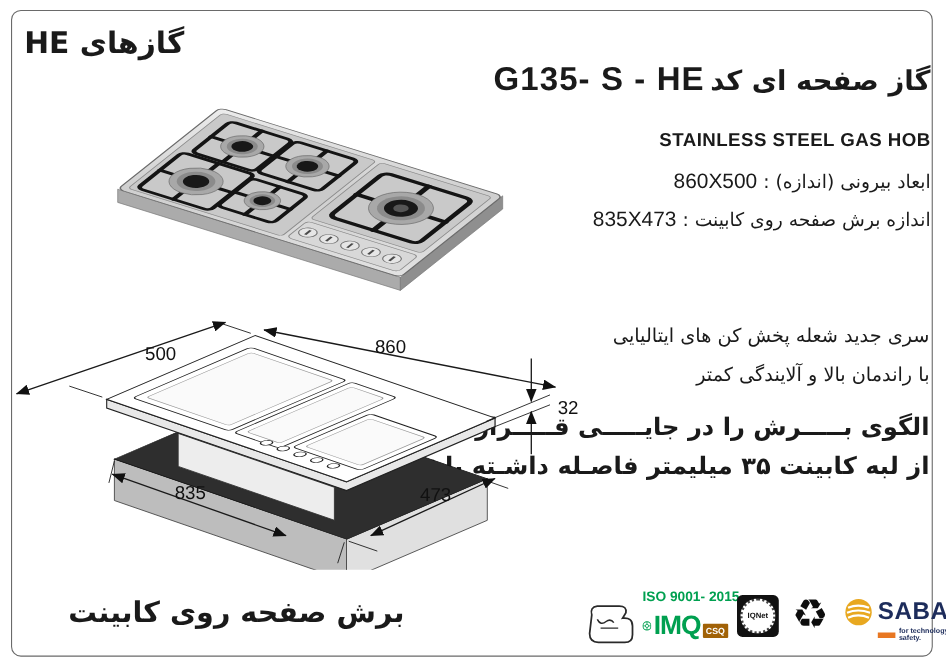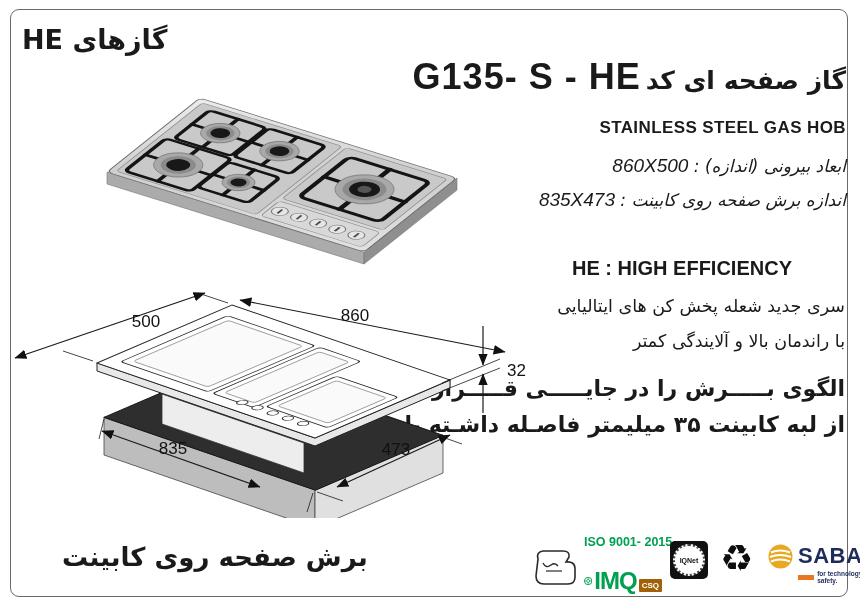--- a/index.html
+++ b/index.html
@@ -2,39 +2,39 @@
 <html><head>
 <meta charset="utf-8">
 <style>
   html,body{margin:0;padding:0;}
   body{width:860px;height:606px;background:#ffffff;font-family:"DejaVu Sans",sans-serif;position:relative;overflow:hidden;color:#1a1a1a;}
   .sheet{position:absolute;inset:0;background:#fff;}
   .frame{position:absolute;left:10px;top:9px;width:836px;height:586px;border:1.5px solid #6a6a6a;border-radius:9px;}
   .cat-title{position:absolute;left:22px;top:24px;font-size:27px;font-weight:bold;direction:rtl;}
   .model-line{position:absolute;right:14px;top:56px;direction:rtl;text-align:right;white-space:nowrap;}
   .model-fa{font-size:25px;font-weight:bold;text-align:right;}
-  .model-code{font-size:36px;font-weight:bold;letter-spacing:1px;font-family:"Liberation Sans",sans-serif;}
+  .model-code{font-size:30px;font-weight:bold;letter-spacing:1px;font-family:"Liberation Sans",sans-serif;}
   .subtitle{position:absolute;right:14px;top:118px;font-size:17px;font-weight:bold;letter-spacing:.4px;font-family:"Liberation Sans",sans-serif;}
   .specs{position:absolute;right:14px;top:149px;direction:rtl;text-align:right;}
-  .spec-line{height:34px;line-height:34px;font-size:17px;white-space:nowrap;font-style:italic;}
+  .spec-line{height:34px;line-height:34px;font-size:17px;white-space:nowrap;}
   .spec-val{font-size:19px;font-family:"Liberation Sans",sans-serif;}
   .spec-en{font-size:18px;font-family:"Liberation Sans",sans-serif;}
   .he-heading{position:absolute;left:517px;top:257px;width:330px;text-align:center;font-size:20px;font-weight:bold;font-family:"Liberation Sans",sans-serif;}
   .eff{position:absolute;right:15px;top:289px;direction:rtl;text-align:right;}
   .eff div{height:35px;line-height:35px;font-size:17.5px;}
   .note{position:absolute;right:15px;top:371px;width:332px;direction:rtl;text-align:right;font-weight:bold;}
   .note div{height:36px;line-height:36px;font-size:22px;white-space:nowrap;}
   .footer-caption{position:absolute;left:62px;top:542px;font-size:26px;font-weight:bold;direction:rtl;}
   .drawing{position:absolute;}
   
   .logos{position:absolute;left:534px;top:533px;height:60px;}
   .logo-iran{position:absolute;left:0px;top:14px;}
   .logo-imq{position:absolute;left:50px;top:2px;width:78px;text-align:center;}
   .iso-label{color:#00a050;font-weight:bold;font-size:12.5px;white-space:nowrap;font-family:"Liberation Sans",sans-serif;}
-  .imq-row{display:flex;align-items:center;justify-content:space-between;gap:2px;margin-top:18px;}
+  .imq-row{display:flex;align-items:center;justify-content:space-between;gap:2px;margin-top:6px;}
   .imq-label{color:#00a050;font-weight:bold;font-size:24px;letter-spacing:-1px;font-family:"Liberation Sans",sans-serif;}
   .csq-badge{background:#a16207;color:#fff;font-size:8px;font-weight:bold;padding:2px 3px;border-radius:1px;align-self:flex-end;margin-bottom:3px;font-family:"Liberation Sans",sans-serif;}
   .logo-iqnet{position:absolute;left:136px;top:8px;width:38px;height:38px;background:#111;border-radius:5px;display:flex;align-items:center;justify-content:center;}
   .iqnet-circle{width:28px;height:28px;background:#fff;border-radius:50%;border:2px dotted #444;display:flex;align-items:center;justify-content:center;font-size:7px;font-weight:bold;color:#111;font-family:"Liberation Sans",sans-serif;}
   .logo-recycle{position:absolute;left:186px;top:2px;font-size:37px;color:#0d0d0d;line-height:48px;}
   .logo-sabaf{position:absolute;left:234px;top:10px;}
   .sabaf-row{display:flex;align-items:center;gap:5px;}
   .sabaf-label{color:#1d2c5b;font-weight:bold;font-size:22px;letter-spacing:.5px;font-family:"Liberation Sans",sans-serif;}
   .sabaf-tagline{display:flex;align-items:center;gap:3px;margin-top:1px;margin-left:30px;}
   .sabaf-dash{width:22px;height:5px;background:#e87722;}
@@ -54,21 +54,20 @@
     <span class="model-code">G135- S - HE</span>
   </div>
 
   <div class="subtitle">STAINLESS STEEL GAS HOB</div>
 
   <div class="specs">
     <div class="spec-line"><span>ابعاد بیرونی (اندازه) :</span> <span class="spec-val">860X500</span></div>
     <div class="spec-line"><span>اندازه برش صفحه روی کابینت :</span> <span class="spec-val">835X473</span></div>
   </div>
 
-  <div class="he-heading">HE : HIGH EFFICIENCY</div>
   <div class="eff">
     <div>سری جدید شعله پخش کن های ایتالیایی</div>
     <div>با راندمان بالا و آلایندگی کمتر</div>
   </div>
 
   <div class="note">
     <div>الگوی بـــــرش را در جایـــــی قـــــرار دهید</div>
     <div>از لبه کابینت ۳۵ میلیمتر فاصـله داشـته باشـد.</div>
   </div>
 

